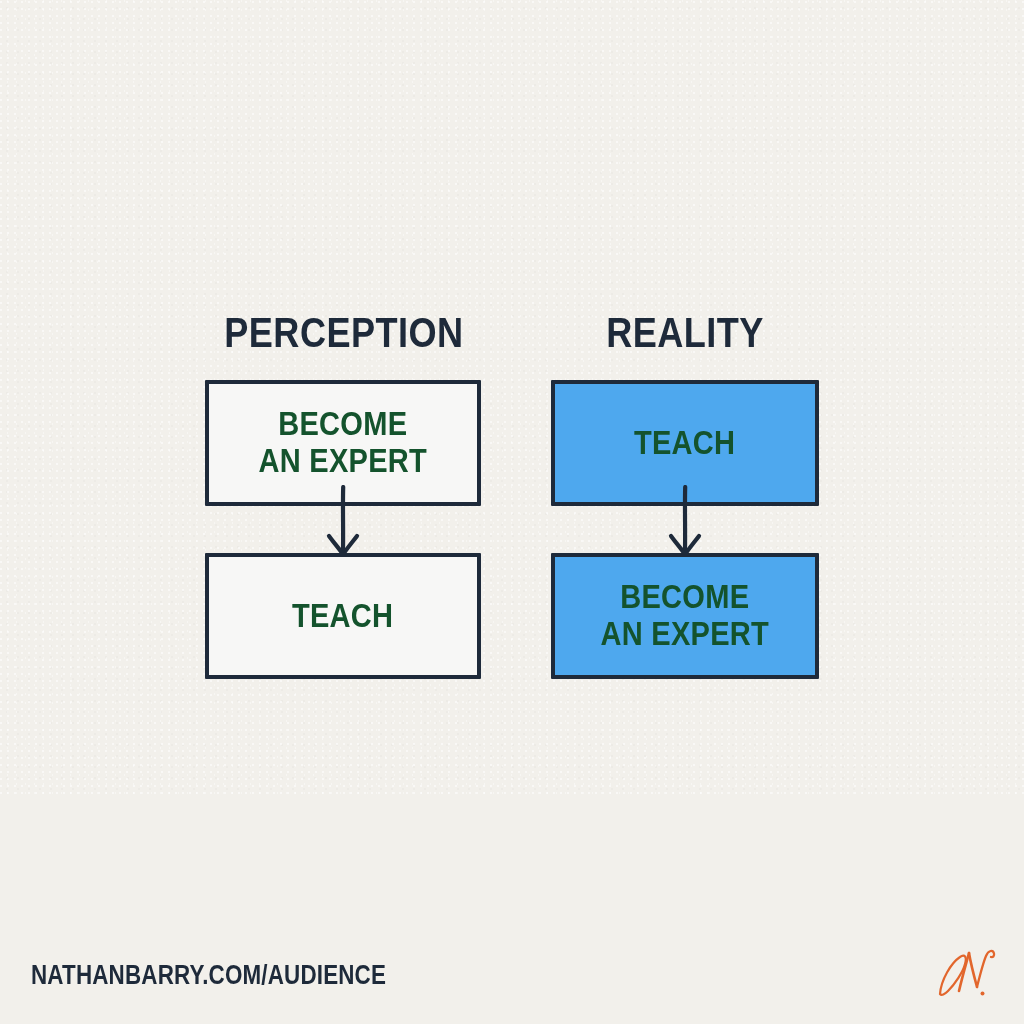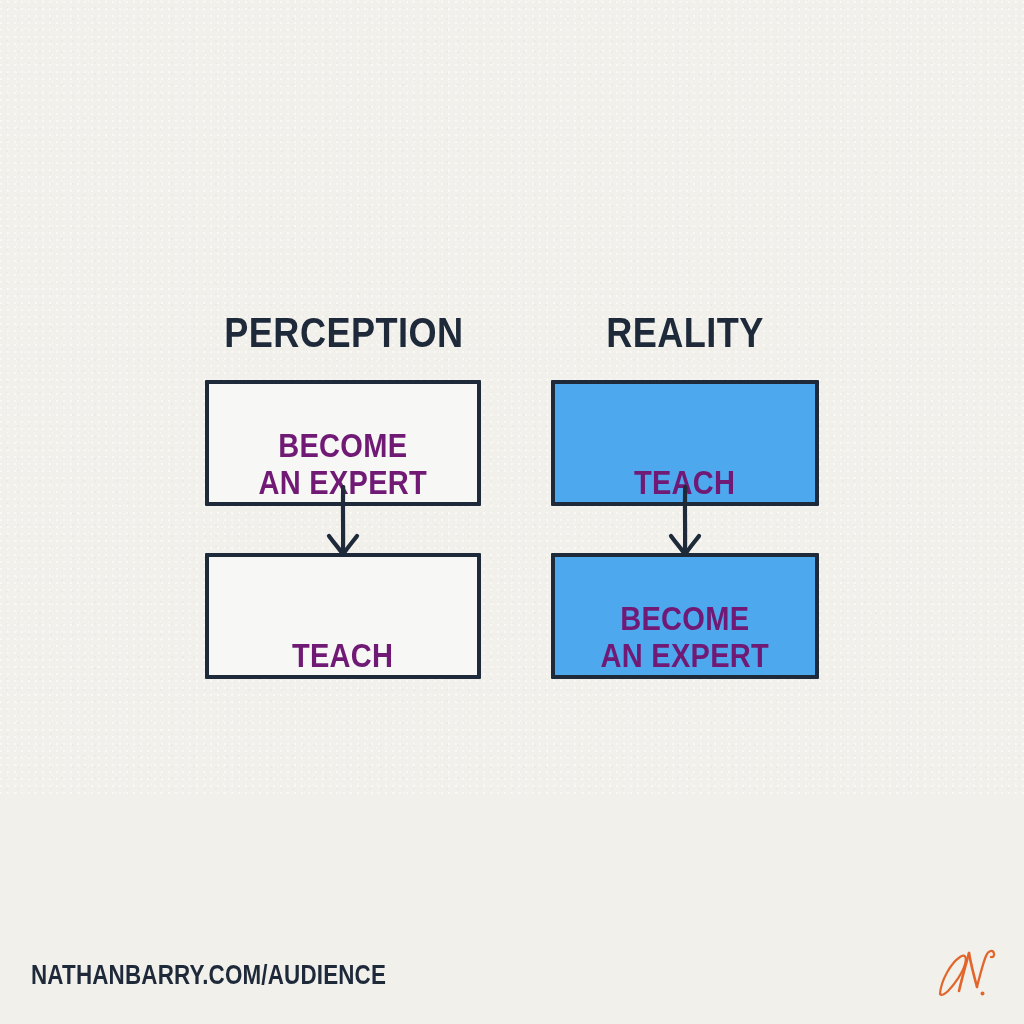--- a/index.html
+++ b/index.html
@@ -45,24 +45,24 @@
   #header-perception { left: 205px; top: 312px; width: 276px; }
   #header-reality    { left: 551px; top: 312px; width: 268px; }
 
   
   .flow-box {
     position: absolute;
     box-sizing: border-box;
     border: 4px solid #1e2a3a;
     border-radius: 1px;
     display: flex;
-    align-items: flex-end;
+    align-items: center;
     justify-content: center;
     text-align: center;
-    color: #701a75;
+    color: #14532d;
     font-family: "Liberation Sans Narrow", "Liberation Sans", sans-serif;
     font-weight: 700;
     font-size: 33px;
     line-height: 1.12;
     letter-spacing: 0.3px;
   }
   .flow-box .box-label {
     transform: scaleX(0.88);
     white-space: pre-line;
   }

